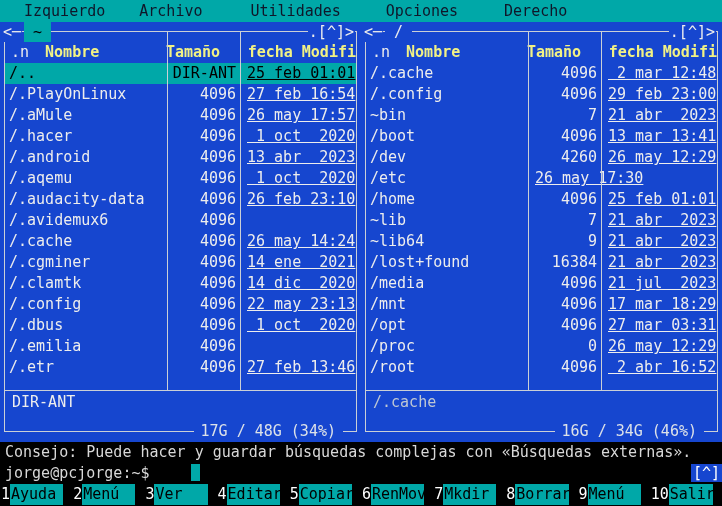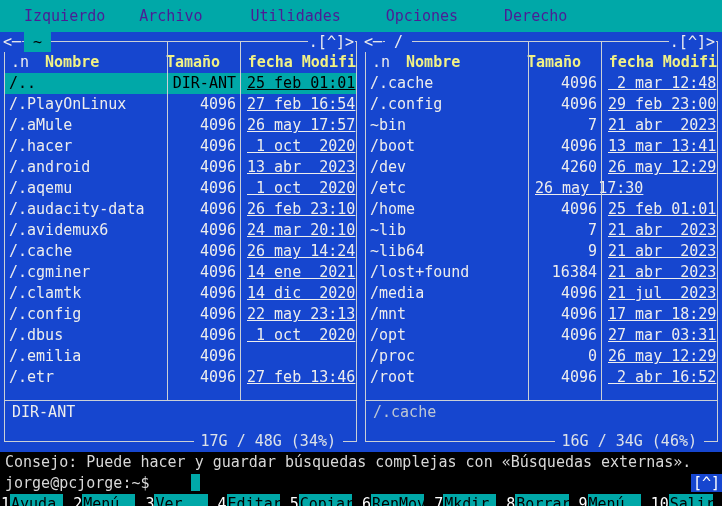--- a/index.html
+++ b/index.html
@@ -3,21 +3,21 @@
 <meta charset="utf-8">
 <style>
   * { margin:0; padding:0; box-sizing:border-box; }
   html,body { background:#000; }
   .screen {
     position:relative; width:722px; height:506px; background:#000;
     font-family:"DejaVu Sans Mono", monospace; font-size:15px; overflow:hidden;
     color:#ededed;
   }
   
-  .menubar { height:32px; background:#00a8a8; color:#4c1d95; display:flex; align-items:center; padding-left:24px; }
+  .menubar { height:22px; background:#00a8a8; color:#0f172a; display:flex; align-items:center; padding-left:24px; }
   .menu-item { cursor:default; }
   .menu-item:nth-child(2){ margin-left:34px; }
   .menu-item:nth-child(3){ margin-left:48px; }
   .menu-item:nth-child(4){ margin-left:45px; }
   .menu-item:nth-child(5){ margin-left:46px; }
   
   .panels { display:flex; height:420px; }
   .panel { position:relative; width:361px; height:420px; background:#1646cf; overflow:hidden; }
   .fl { position:absolute; background:#cbd0d6; z-index:3; }
   .f-top    { left:4px; right:4px; top:9px; height:1px; }
@@ -126,21 +126,20 @@
             <span class="c-date"> 1 oct  2020</span>
           </div>
           <div class="row">
             <span class="c-name">/.audacity-data</span>
             <span class="c-size">4096</span>
             <span class="c-date">26 feb 23:10</span>
           </div>
           <div class="row">
             <span class="c-name">/.avidemux6</span>
             <span class="c-size">4096</span>
-            <span class="c-date">24 mar 20:10</span>
           </div>
           <div class="row">
             <span class="c-name">/.cache</span>
             <span class="c-size">4096</span>
             <span class="c-date">26 may 14:24</span>
           </div>
           <div class="row">
             <span class="c-name">/.cgminer</span>
             <span class="c-size">4096</span>
             <span class="c-date">14 ene  2021</span>

